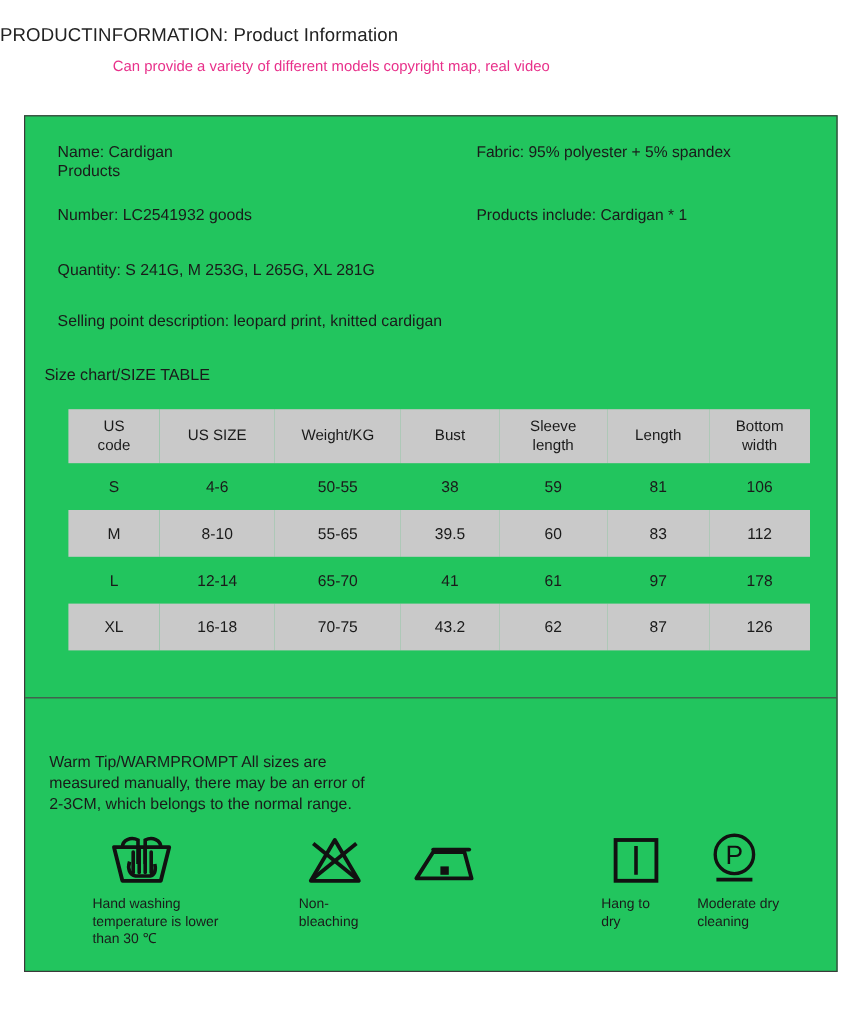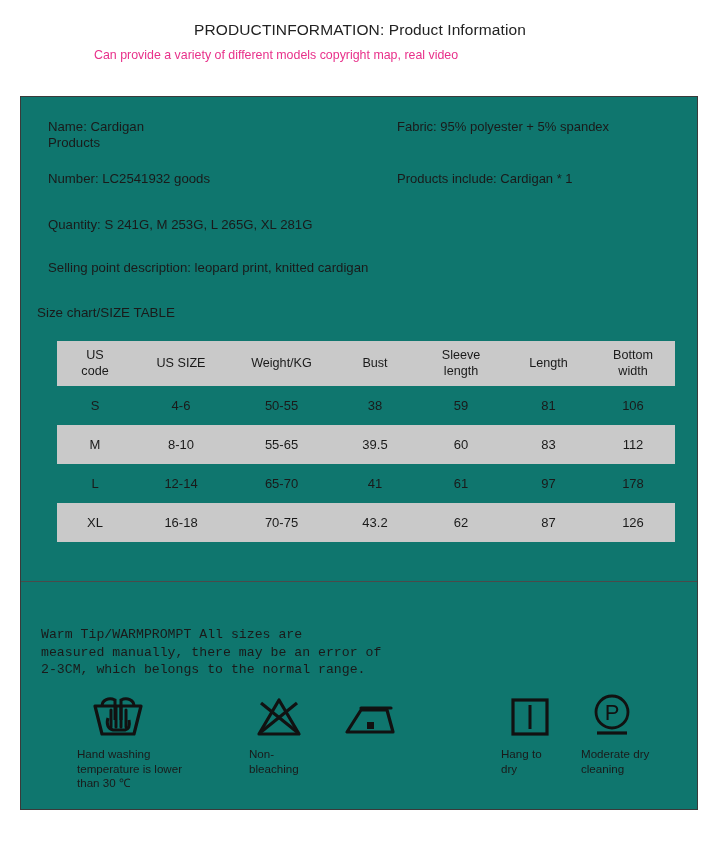--- a/index.html
+++ b/index.html
@@ -19,21 +19,20 @@
 
   
   .header {
     position: absolute;
     left: 0;
     top: 0;
     width: 720px;
     padding-top: 20px;
   }
   .header-title {
-    text-align: center;
     font-size: 15.5px;
     color: #222222;
     letter-spacing: 0.1px;
     line-height: 1.25;
   }
   .header-sub {
     margin-top: 9px;
     padding-left: 94px;
     padding-right: 20px;
     font-size: 12.4px;
@@ -43,21 +42,21 @@
   }
 
   
   .frame {
     position: absolute;
     left: 20px;
     top: 96px;
     width: 678px;
     height: 714px;
     border: 1.4px solid #3a3a3a;
-    background: #0f766e;
+    background: #22c55e;
   }
 
   
   .info-block {
     position: relative;
     padding: 22px 0 0 0;
     height: 484px;
   }
   .info-row {
     position: relative;
@@ -160,21 +159,20 @@
     width: 100%;
   }
   .tip-text {
     position: absolute;
     left: 20px;
     top: 43px;
     font-size: 13.2px;
     line-height: 1.33;
     color: #1a1a1a;
     white-space: pre-line;
-    font-family: Liberation Mono, monospace;
   }
 
   
   .care-row {
     position: absolute;
     left: 0;
     top: 107px;
     width: 100%;
     display: flex;
   }

